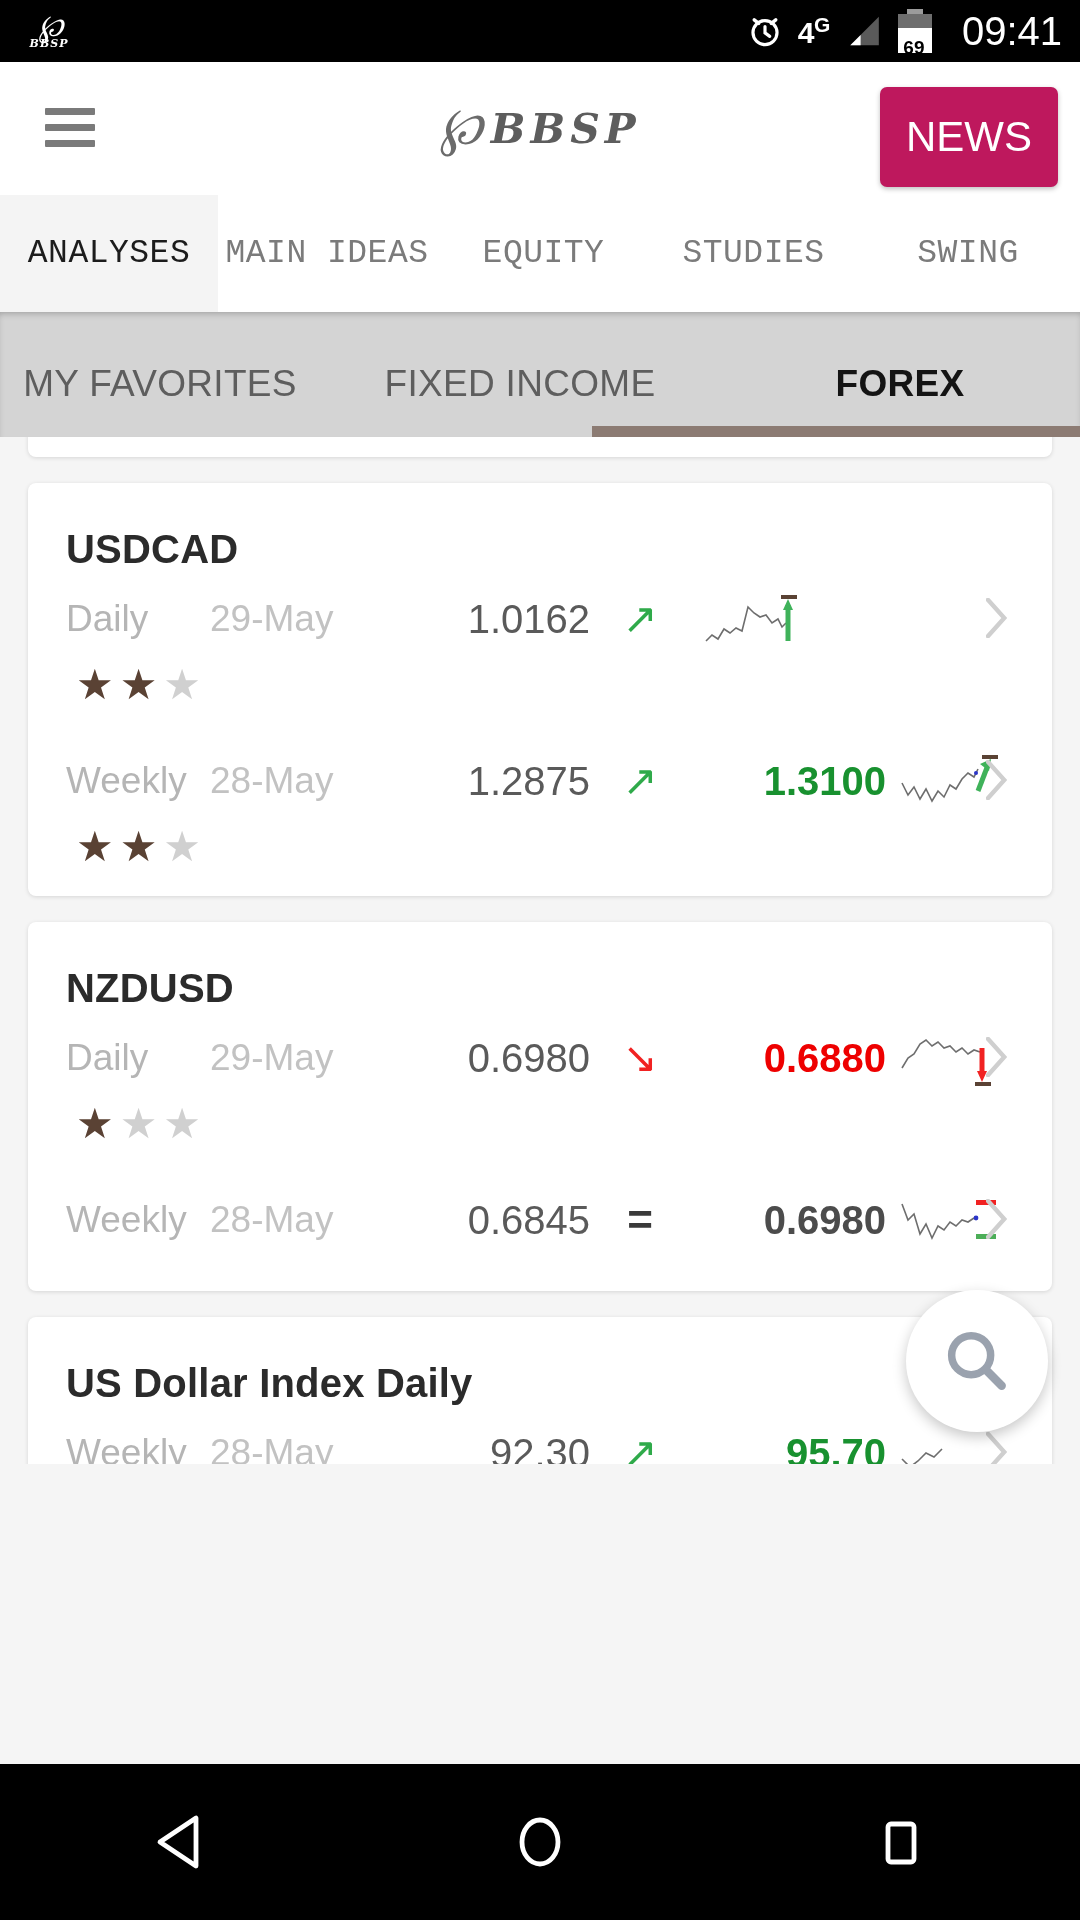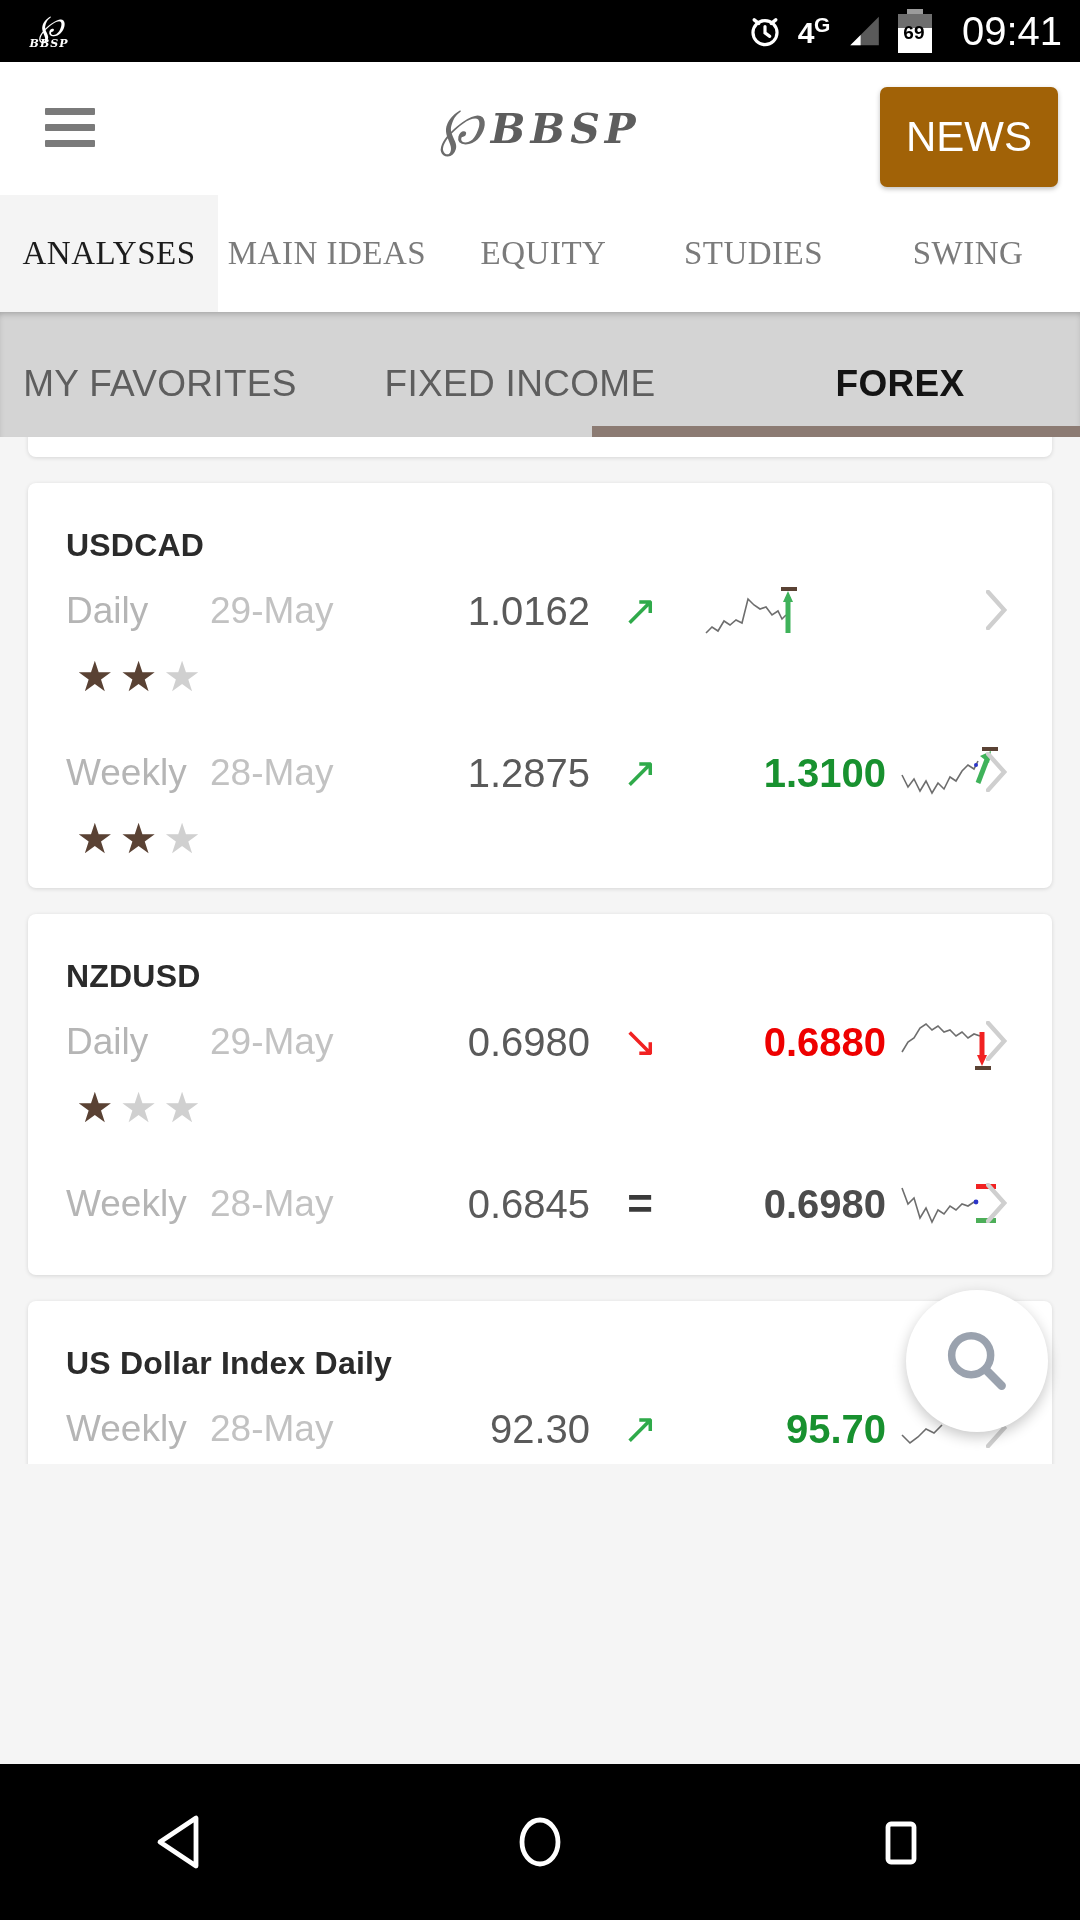--- a/index.html
+++ b/index.html
@@ -99,21 +99,21 @@
     box-sizing: border-box;
   }
   .battery .fillTop {
     position: absolute;
     top: 5px; left: 0;
     width: 34px; height: 14px;
     background: #6e6e6e;
   }
   .battery .pct {
     position: absolute;
-    top: 14px; left: 0;
+    top: 29px; left: 0;
     width: 32px;
     text-align: center;
     font-size: 19px;
     font-weight: bold;
     color: #000000;
     font-family: "Liberation Sans", sans-serif;
     line-height: 1;
   }
   .clock {
     color: #ffffff;
@@ -171,21 +171,21 @@
     font-style: italic;
     font-weight: bold;
     font-size: 41px;
     color: #5d5d5d;
     letter-spacing: 5px;
   }
   .news-btn {
     position: absolute;
     right: 22px; top: 25px;
     width: 178px; height: 100px;
-    background: #a16207;
+    background: #be185d;
     border-radius: 7px;
     color: #ffffff;
     font-size: 42px;
     font-weight: normal;
     display: flex;
     align-items: center;
     justify-content: center;
     border: none;
     font-family: "Liberation Sans", sans-serif;
     box-shadow: 0 2px 5px rgba(0,0,0,0.25);
@@ -203,21 +203,21 @@
     align-items: stretch;
     z-index: 4;
   }
   .ptab {
     display: flex;
     align-items: center;
     justify-content: center;
     font-size: 33px;
     letter-spacing: 0.5px;
     color: #7b7b7b;
-    font-family: Liberation Serif, serif;
+    font-family: Liberation Mono, monospace;
     cursor: pointer;
     white-space: nowrap;
   }
   .ptab.w1 { width: 218px; }
   .ptab.w2 { width: 218px; }
   .ptab.w3 { width: 205px; }
   .ptab.w4 { width: 215px; }
   .ptab.w5 { width: 224px; }
   .ptab.active {
     background: #f4f4f4;
@@ -278,21 +278,21 @@
     margin: 0 28px 26px 28px;
     box-shadow: 0 1px 4px rgba(0,0,0,0.13);
     position: relative;
   }
   .card.clipped-top {
     margin-top: -42px;
     height: 62px;
     overflow: hidden;
   }
   .card-title {
-    font-size: 32px;
+    font-size: 40px;
     font-weight: bold;
     color: #2b2b2b;
     padding: 44px 0 0 38px;
     letter-spacing: 0.2px;
     font-family: "Liberation Sans", sans-serif;
   }
   .row {
     position: relative;
     height: 162px;
     cursor: pointer;

